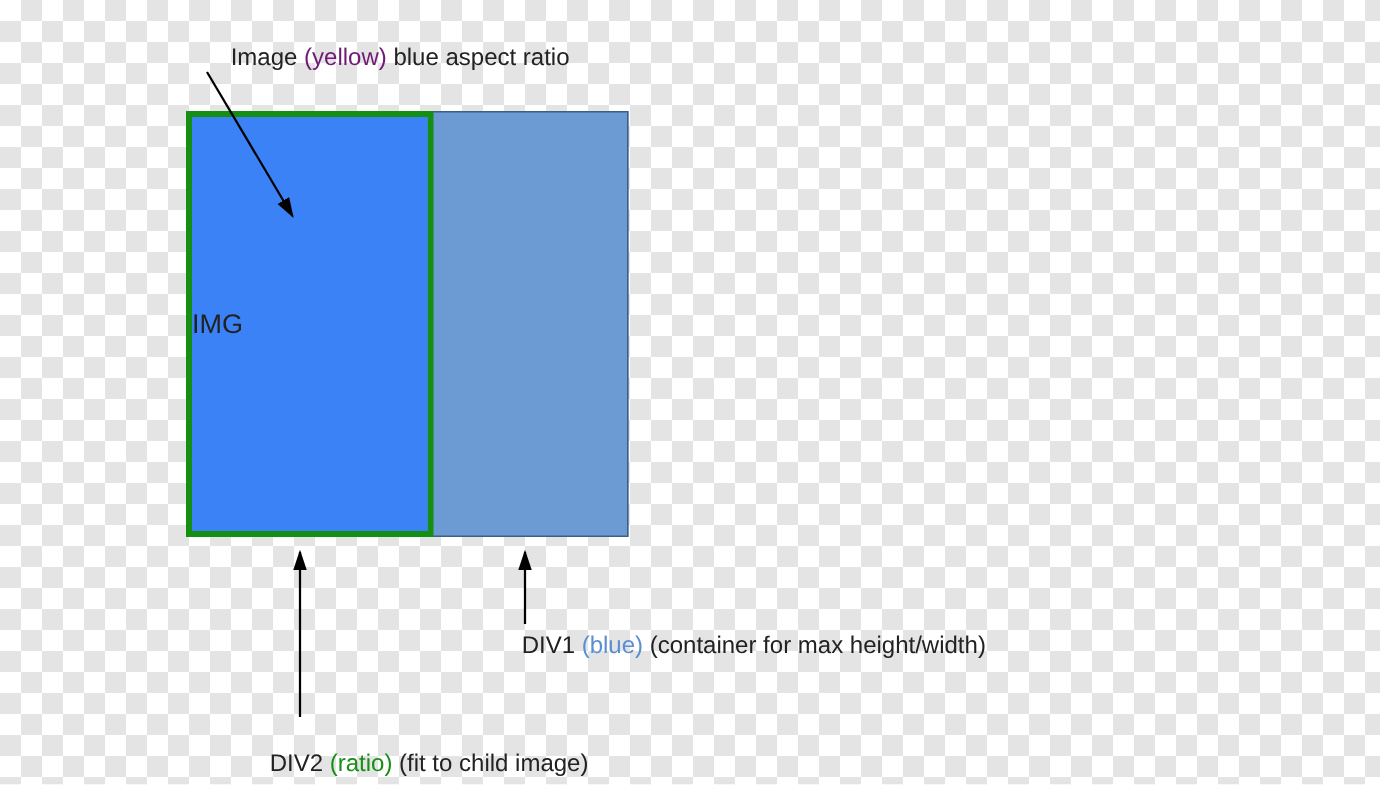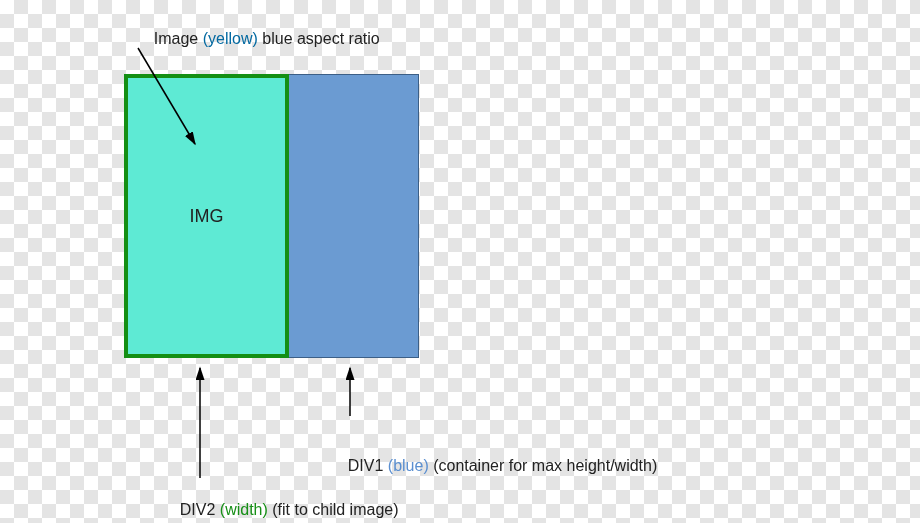--- a/index.html
+++ b/index.html
@@ -46,50 +46,50 @@
     border: 4px solid #148f14;
     box-sizing: border-box;
     background: transparent;
   }
   .img {
     position: absolute;
     left: 128px;
     top: 78px;
     width: 157px;
     height: 276px;
-    background: #5eead4;
+    background: #3b82f6;
     display: flex;
     align-items: center;
-    justify-content: center;
+    justify-content: flex-start;
     box-sizing: border-box;
   }
   .img-label {
     font-size: 18px;
     color: #222;
   }
   .top-caption {
     position: absolute;
     left: 136px;
     top: 6px;
     line-height: 1.35;
     white-space: pre;
   }
   .div1-caption {
     position: absolute;
     left: 330px;
-    top: 439px;
+    top: 404px;
     white-space: pre;
   }
   .div2-caption {
     position: absolute;
     left: 162px;
     top: 483px;
     white-space: pre;
   }
-  .yellow { color: #0369a1; }
+  .yellow { color: #701a75; }
   .blue   { color: #5b8fd0; }
   .green  { color: #178f17; }
   svg.arrows {
     position: absolute;
     left: 0;
     top: 0;
     width: 920px;
     height: 523px;
     pointer-events: none;
   }
@@ -110,21 +110,21 @@
 
   <div class="top-caption">
     <span>Image </span><span class="yellow">(yellow)</span><span> blue aspect ratio</span><br>
   </div>
 
   <div class="div1-caption">
     <span>DIV1 </span><span class="blue">(blue)</span><span> (container for max height/width)</span>
   </div>
 
   <div class="div2-caption">
-    <span>DIV2 </span><span class="green">(width)</span><span> (fit to child image)</span>
+    <span>DIV2 </span><span class="green">(ratio)</span><span> (fit to child image)</span>
   </div>
 
   <svg class="arrows" viewBox="0 0 920 523">
     <defs>
       <marker id="arrowhead" markerWidth="10" markerHeight="10" refX="8" refY="3" orient="auto" markerUnits="strokeWidth">
         <path d="M0,0 L9,3 L0,6 Z" fill="#000"></path>
       </marker>
     </defs>
 
     <line x1="138" y1="48" x2="195" y2="144" stroke="#000" stroke-width="1.5" marker-end="url(#arrowhead)"></line>

